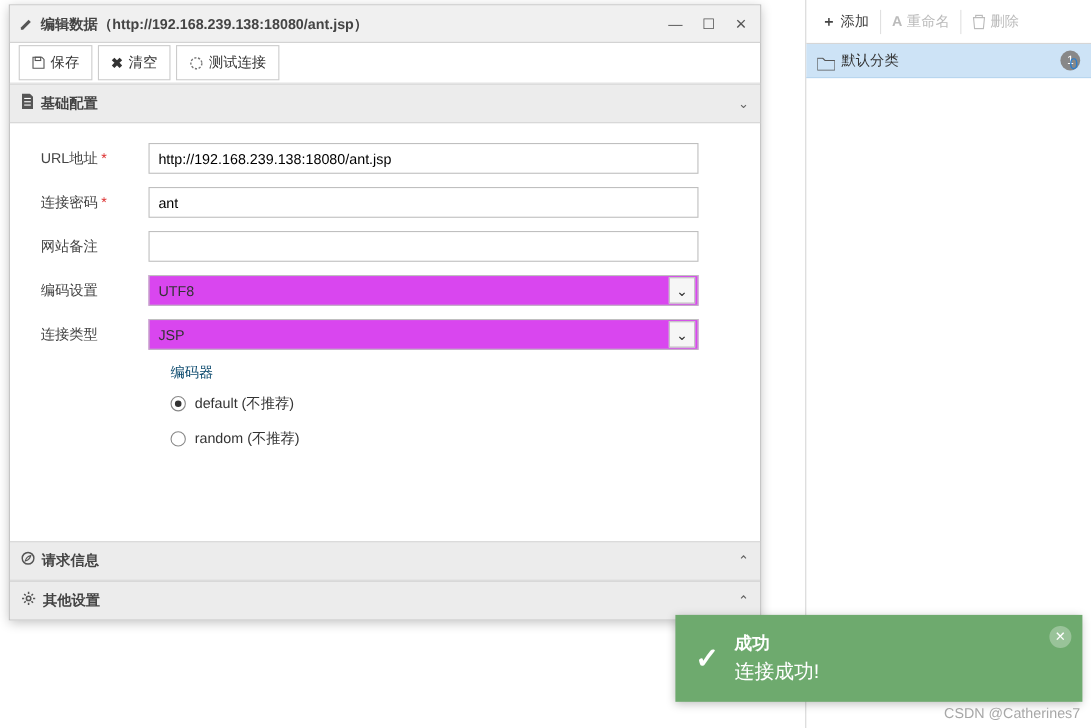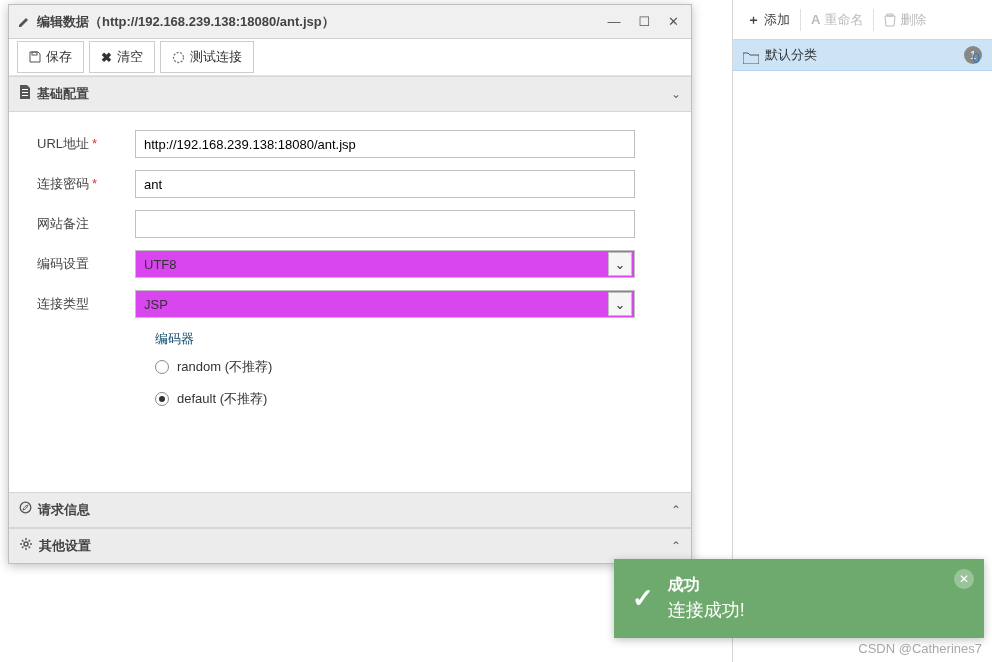--- a/index.html
+++ b/index.html
@@ -359,26 +359,26 @@
       <label>连接类型</label>
       <div class="select">
         <span>JSP</span>
         <span class="sel-btn">⌄</span>
       </div>
     </div>
 
     <div class="sub-section">
       <div class="sub-title">编码器</div>
       <div class="radio-row">
+        <span class="radio checked"></span>
+        <span>default (不推荐)</span>
+      </div>
+      <div class="radio-row">
         <span class="radio"></span>
         <span>random (不推荐)</span>
-      </div>
-      <div class="radio-row">
-        <span class="radio checked"></span>
-        <span>default (不推荐)</span>
       </div>
     </div>
   </div>
 
   <div class="section-header">
     <div class="sh-left">
       <span>
         <svg width="13" height="13" viewBox="0 0 13 13">
             <circle cx="6.5" cy="6.5" r="5.3" fill="none" stroke="#555" stroke-width="1.3"></circle>
             <path d="M4 9c1-4 5-5 5-5s-1 4-5 5z" fill="none" stroke="#555"></path>

